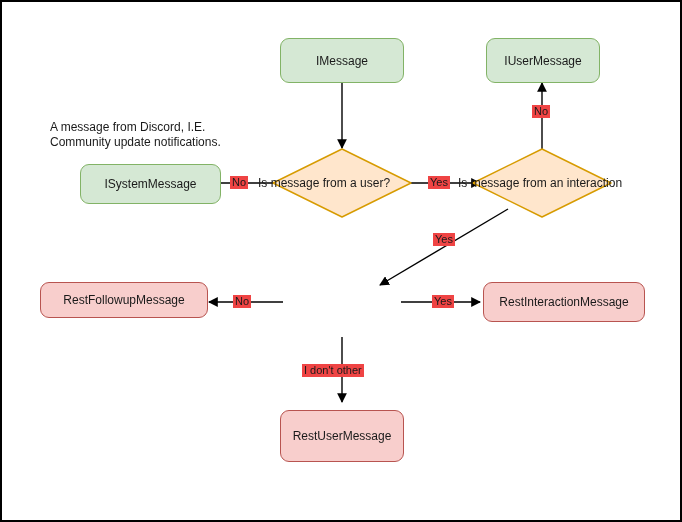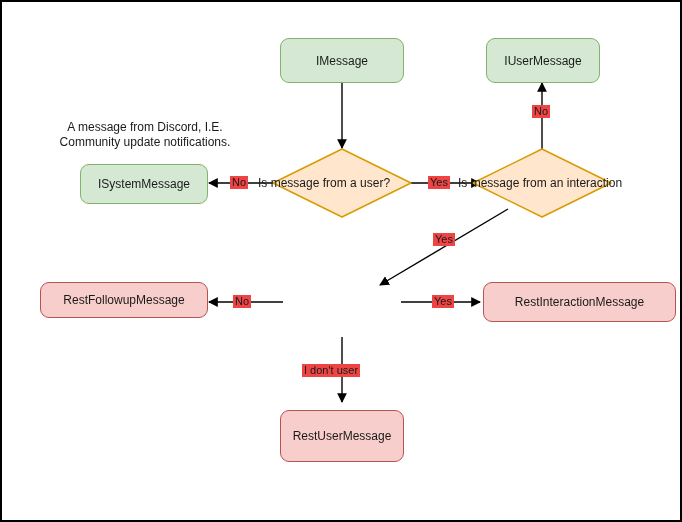--- a/index.html
+++ b/index.html
@@ -86,21 +86,20 @@
     padding: 0 2px;
     white-space: nowrap;
     z-index: 4;
   }
 
   .note {
     position: absolute;
     font-size: 12px;
     line-height: 15px;
     color: #1a1a1a;
-    text-align: center;
     z-index: 2;
   }
 </style>
 </head>
 <body>
 
 <div id="canvas">
 
   <svg id="edges" width="682" height="522" viewBox="0 0 682 522">
     <defs>
@@ -135,21 +134,21 @@
   </svg>
 
   <div class="node box green" style="left:278px; top:36px; width:124px; height:45px;">
     <span>IMessage</span>
   </div>
 
   <div class="node box green" style="left:484px; top:36px; width:114px; height:45px;">
     <span>IUserMessage</span>
   </div>
 
-  <div class="node box green" style="left:78px; top:162px; width:128px; height:40px;">
+  <div class="node box green" style="left:78px; top:162px; width:141px; height:40px;">
     <span>ISystemMessage</span>
   </div>
 
   <div class="diamond-wrap" style="left:270px; top:146px; width:140px; height:70px;">
     <svg width="140" height="70" viewBox="0 0 140 70">
       <path d="M 70 1 L 139 35 L 70 69 L 1 35 Z" fill="#ffe6cc" stroke="#d79b00" stroke-width="1.4" stroke-linejoin="round"></path>
     </svg>
     <div class="diamond-label">Is message from a user?</div>
   </div>
 
@@ -158,38 +157,38 @@
       <path d="M 70 1 L 139 35 L 70 69 L 1 35 Z" fill="#ffe6cc" stroke="#d79b00" stroke-width="1.4" stroke-linejoin="round"></path>
     </svg>
     <div class="diamond-label">Is message from an interaction</div>
   </div>
 
 
   <div class="node box red" style="left:38px; top:280px; width:168px; height:36px;">
     <span>RestFollowupMessage</span>
   </div>
 
-  <div class="node box red" style="left:481px; top:280px; width:193px; height:40px;">
+  <div class="node box red" style="left:481px; top:280px; width:162px; height:40px;">
     <span>RestInteractionMessage</span>
   </div>
 
   <div class="node box red" style="left:278px; top:400px; width:124px; height:52px;margin-top:8px;">
     <span>RestUserMessage</span>
   </div>
 
   <div class="edge-label" style="left:228px; top:174px;">No</div>
 
   <div class="edge-label" style="left:426px; top:174px;">Yes</div>
 
   <div class="edge-label" style="left:530px; top:103px;">No</div>
 
   <div class="edge-label" style="left:431px; top:231px;">Yes</div>
 
   <div class="edge-label" style="left:231px; top:293px;">No</div>
 
   <div class="edge-label" style="left:430px; top:293px;">Yes</div>
 
-  <div class="edge-label" style="left:300px; top:362px;">I don't user</div>
+  <div class="edge-label" style="left:300px; top:362px;">I don't other</div>
 
   <div class="note" style="left:48px; top:118px; width:190px;">A message from Discord, I.E. Community update notifications.</div>
 
 
 </div>
 
 </body></html>

